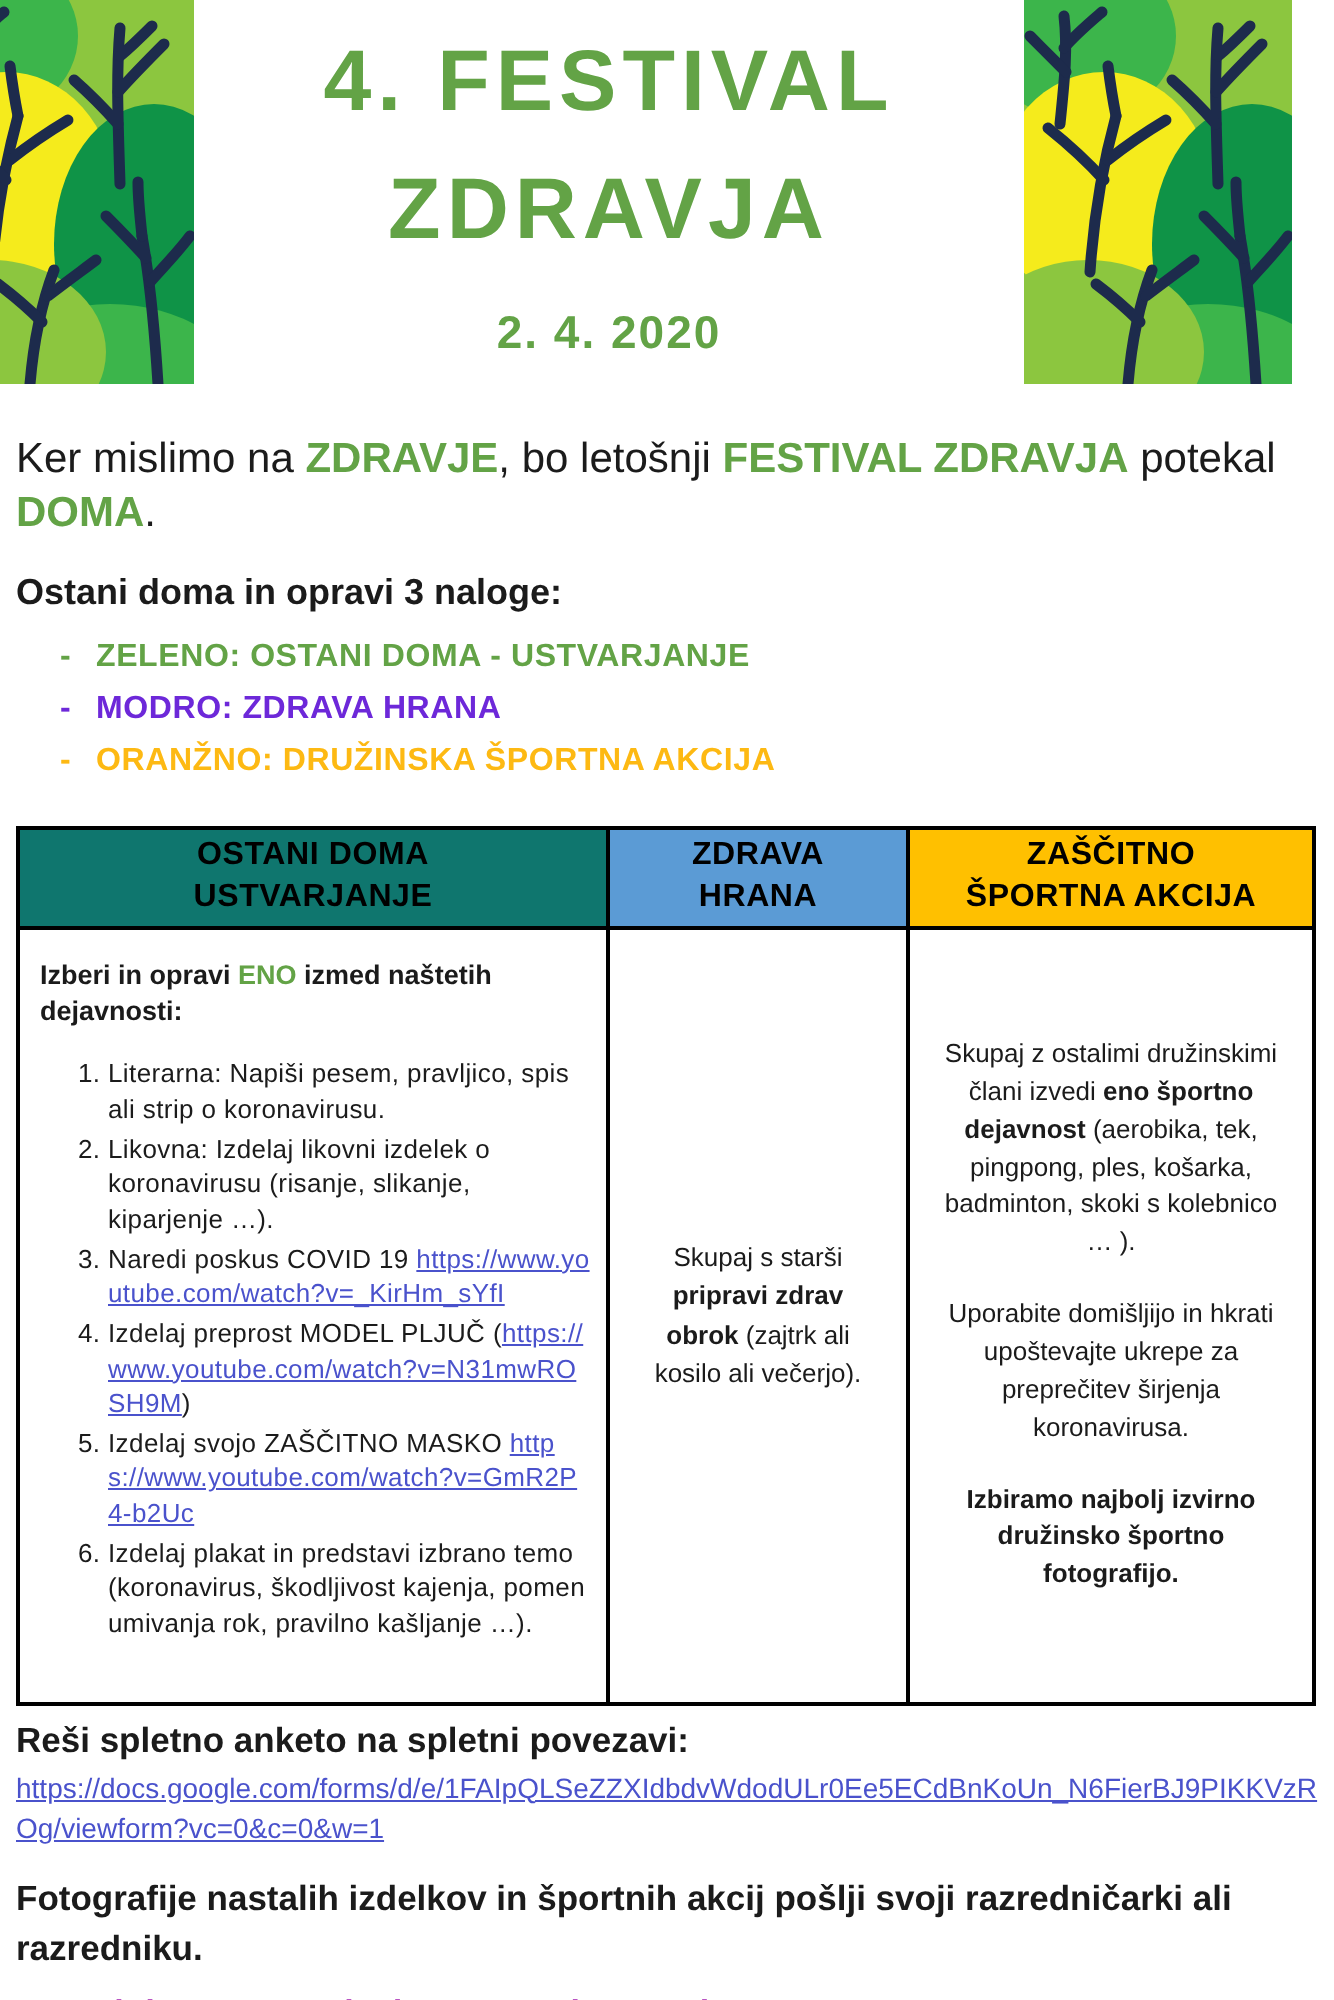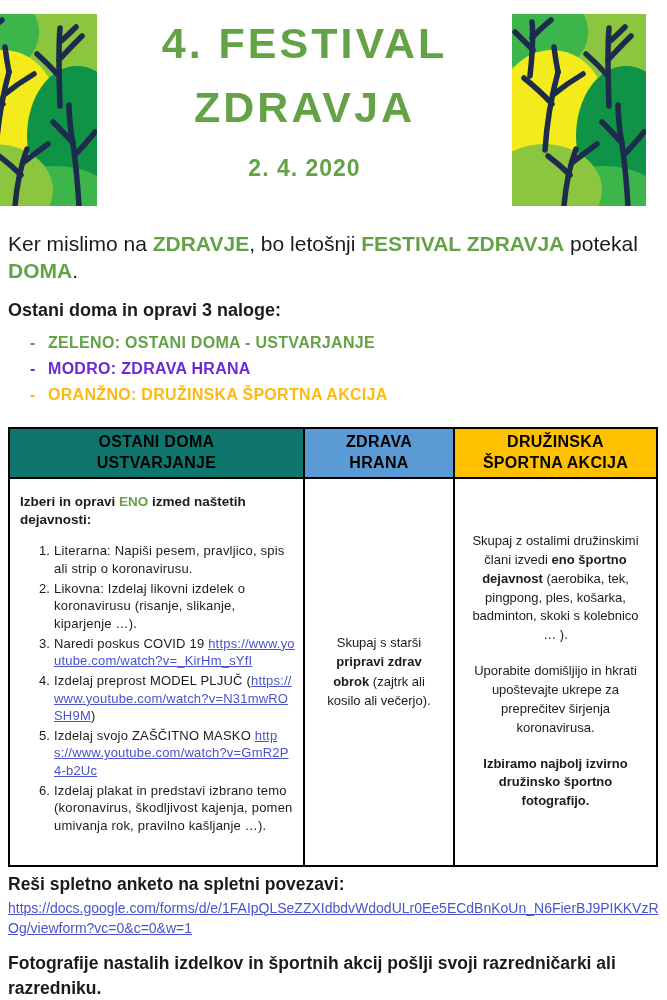--- a/index.html
+++ b/index.html
@@ -7,21 +7,21 @@
   .page {
     position:relative;
     width:667px; height:1000px;
     background:#ffffff;
     font-family:"Liberation Sans", sans-serif;
     color:#1b1b1b;
     overflow:hidden;
   }
 
   
-  .header { display:flex; align-items:flex-start; padding-top:14px; }
+  .header { display:flex; align-items:center; padding-top:0; }
   .tree { flex:0 0 auto; display:block; }
   .tree-left  { width:97px;  height:192px; }
   .tree-right { width:134px; height:192px; margin-left:auto; margin-right:21px; }
   .title-block { flex:1 1 auto; text-align:center; padding-top:8px; }
   .title-line {
     font-size:43px; font-weight:bold; color:#63a346;
     letter-spacing:3px; line-height:1.0; margin:0;
   }
   .title-line + .title-line { margin-top:21px; }
   .event-date {
@@ -154,21 +154,21 @@
       <tr>
         <th class="th-green">
           <div>OSTANI DOMA</div>
           <div>USTVARJANJE</div>
         </th>
         <th class="th-blue">
           <div>ZDRAVA</div>
           <div>HRANA</div>
         </th>
         <th class="th-orange">
-          <div>DRUŽINSKA</div>
+          <div>ZAŠČITNO</div>
           <div>ŠPORTNA AKCIJA</div>
         </th>
       </tr>
     </thead>
     <tbody>
       <tr>
         <td class="td-creative">
           <div class="cell-intro"><span>Izberi in opravi </span><span class="hl-green">ENO</span><span>  izmed naštetih dejavnosti:</span></div>
           <ol class="task-list">
             <li><span>Literarna: Napiši pesem, pravljico, spis ali strip o koronavirusu.</span></li>

